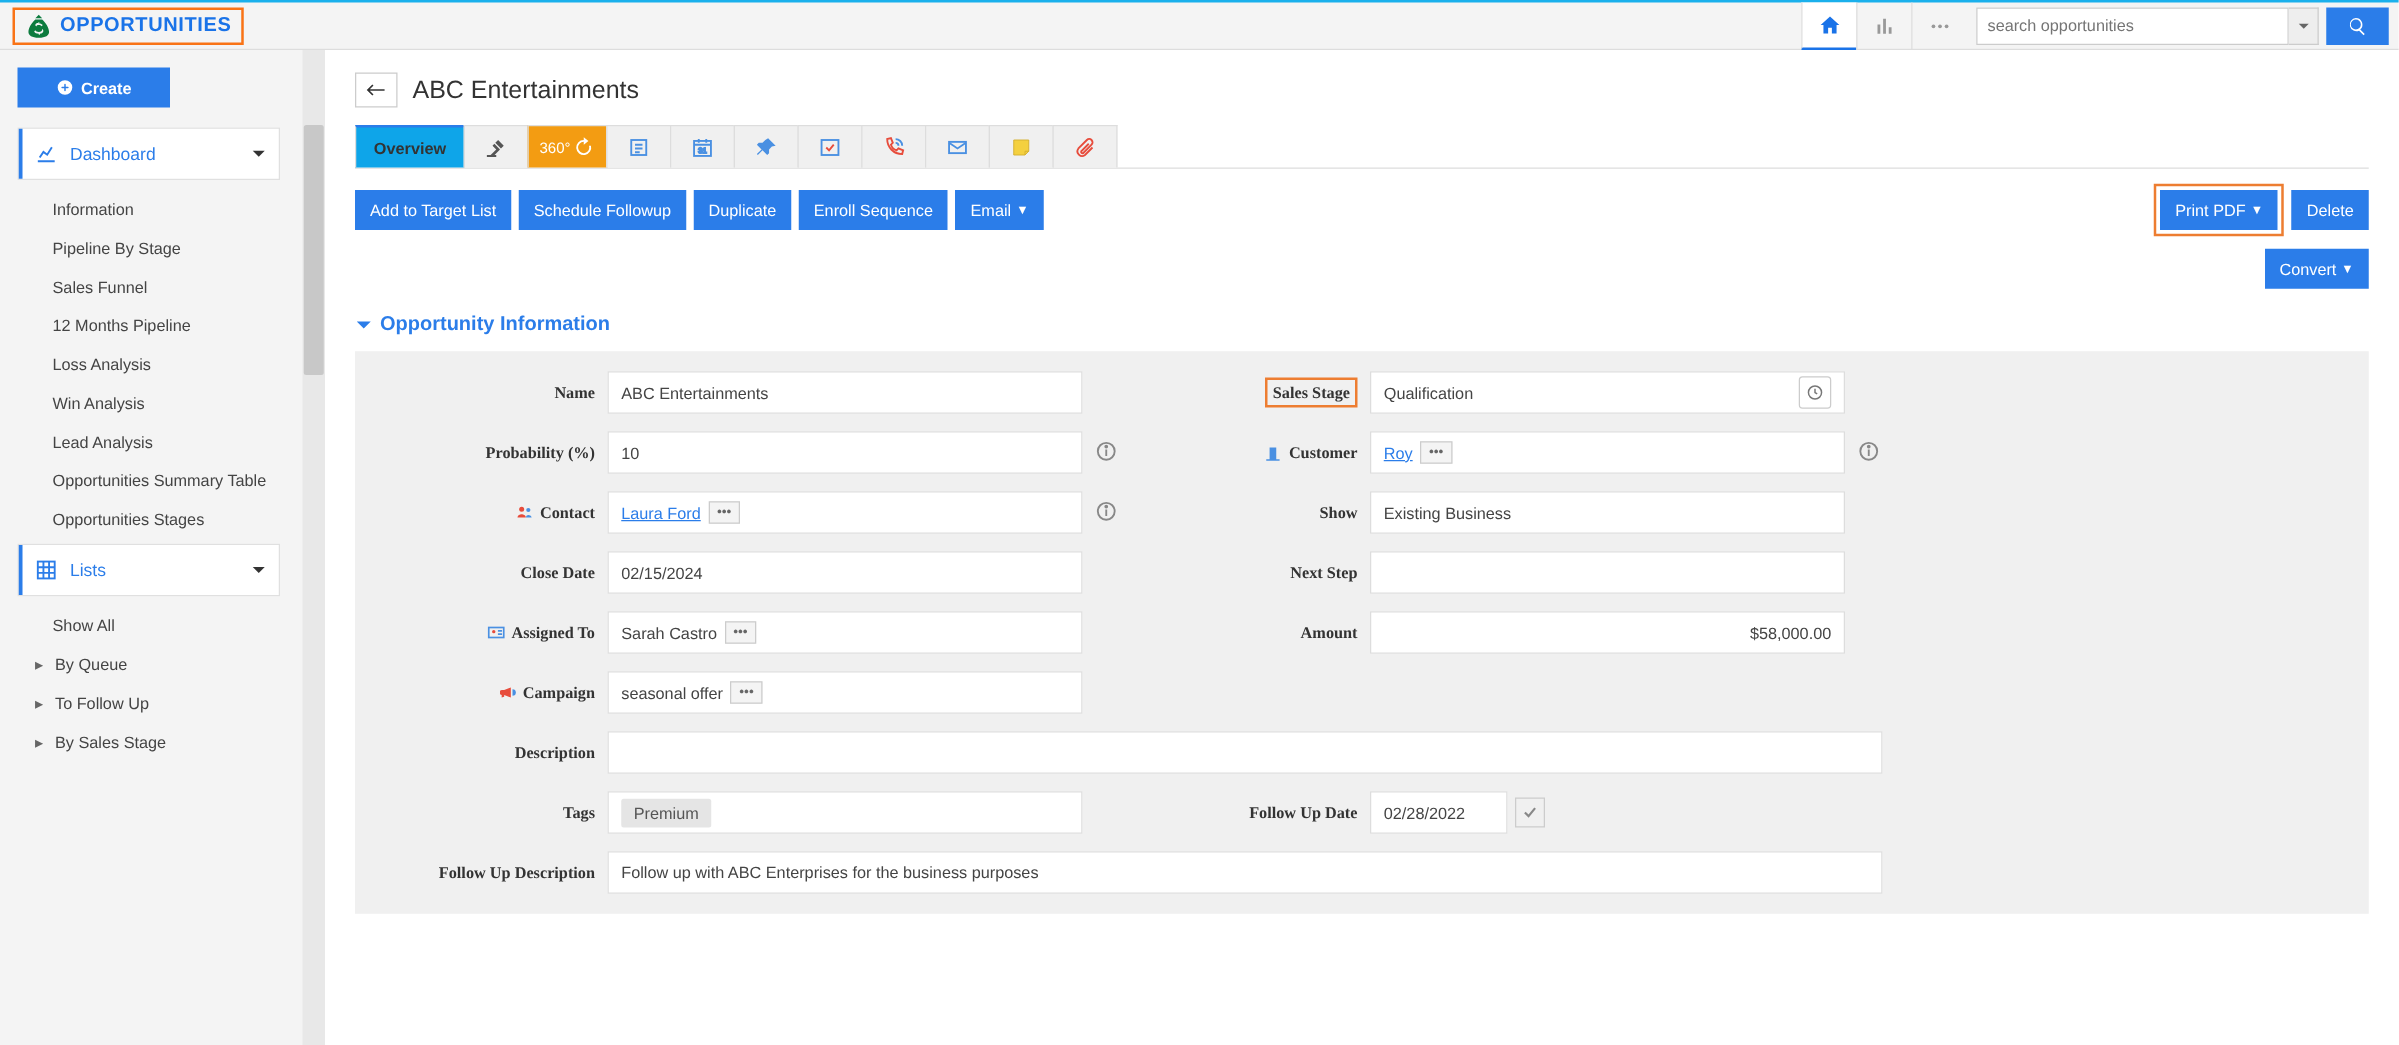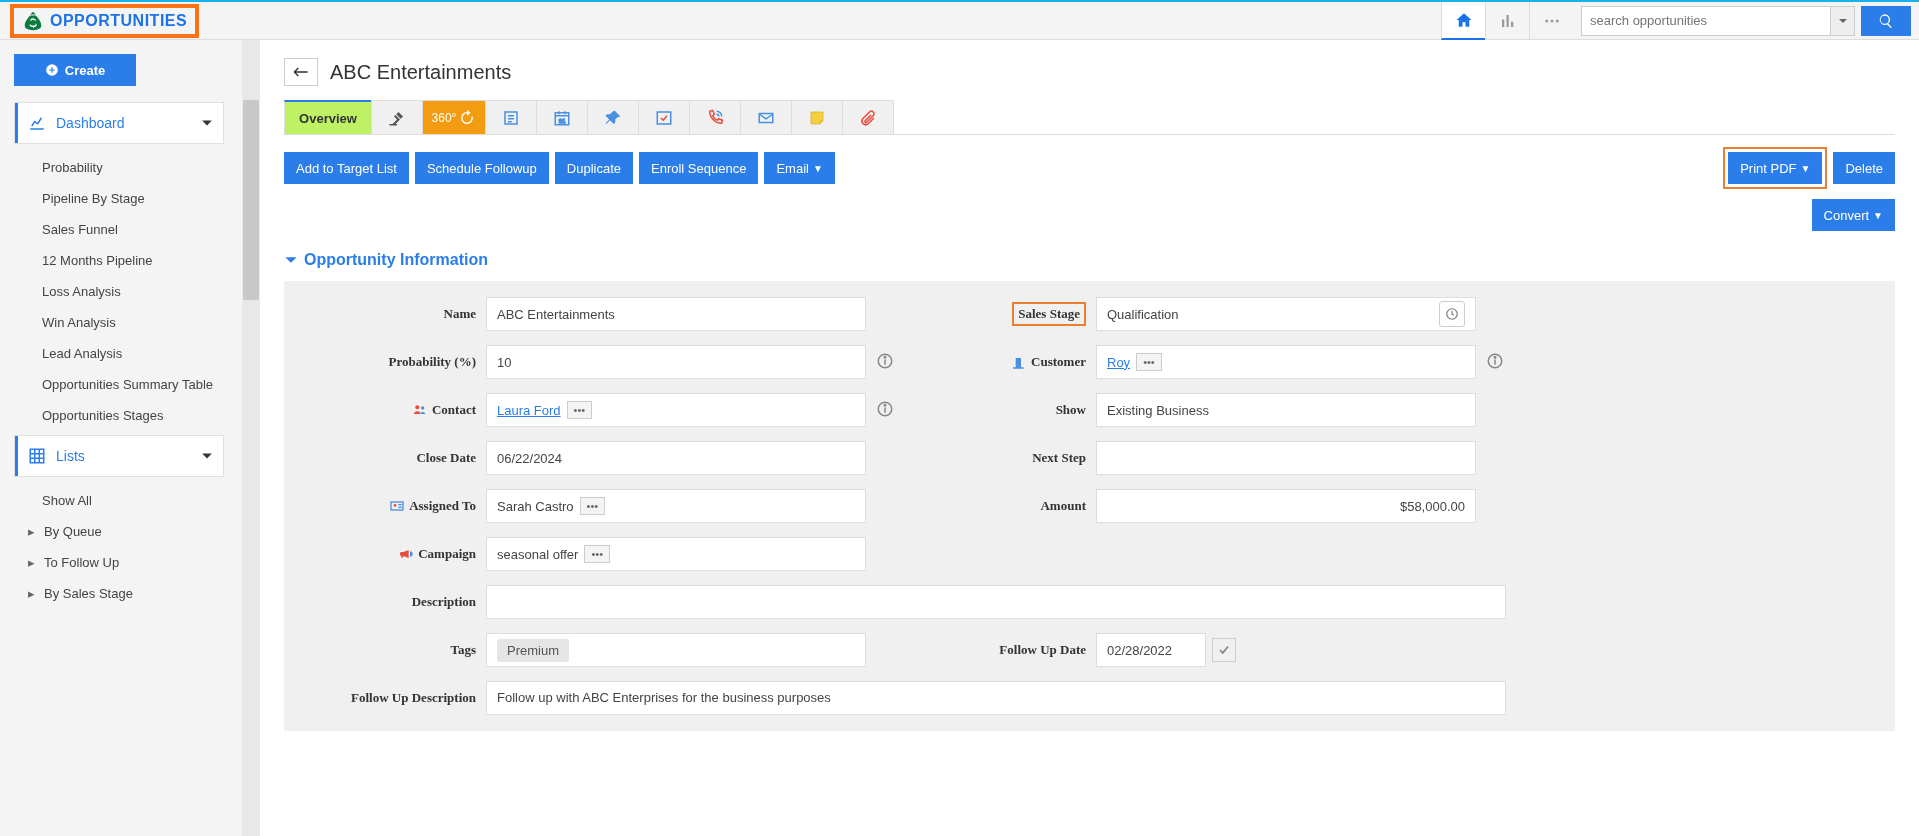--- a/index.html
+++ b/index.html
@@ -1,20 +1,20 @@
 <!DOCTYPE html>
 <html><head>
 <meta charset="utf-8">
 <style>
   * { box-sizing: border-box; margin: 0; padding: 0; }
   body { font-family: Arial, Helvetica, sans-serif; font-size: 13px; color: #333; background: #fff; overflow: hidden; }
   
   
   .top-header { height: 40px; background: #f4f4f4; border-top: 2px solid #1ab0ec; border-bottom: 1px solid #ddd; display: flex; align-items: center; justify-content: space-between; padding: 0 8px 0 0; }
-  .module-title-wrap { display: flex; align-items: center; border: 4px solid #f97316; padding: 2px 8px; margin-left: 10px; }
+  .module-title-wrap { display: flex; align-items: center; border: 2px solid #f97316; padding: 2px 8px; margin-left: 10px; }
   .money-bag-icon { width: 22px; height: 22px; fill: #0c7b3e; }
   .module-title { color: #1a73e8; font-weight: bold; font-size: 16px; letter-spacing: 0.5px; margin-left: 6px; }
   .header-right { display: flex; align-items: center; gap: 0; }
   .hdr-icon-btn { width: 44px; height: 38px; display: flex; align-items: center; justify-content: center; border-left: 1px solid #ddd; cursor: pointer; }
   .hdr-icon-btn.active { background: #fff; border-bottom: 2px solid #1a73e8; }
   .hdr-icon-btn svg { width: 18px; height: 18px; }
   .search-wrap { display: flex; margin-left: 8px; }
   .search-input { width: 250px; height: 30px; border: 1px solid #ccc; padding: 0 8px; font-size: 13px; color: #999; }
   .search-dd { width: 24px; height: 30px; border: 1px solid #ccc; border-left: none; background: #eee; display:flex; align-items:center; justify-content:center; cursor:pointer; }
   .search-btn { width: 50px; height: 30px; background: #2b7de9; border: none; margin-left: 6px; display:flex; align-items:center; justify-content:center; cursor:pointer; }
@@ -38,21 +38,21 @@
   .side-item .expand { width: 10px; display:inline-block; color: #666; }
   
   .main { flex: 1; background: #fff; overflow-y: auto; padding: 18px 24px 40px 24px; position: relative; }
   
   .rec-header { display: flex; align-items: center; gap: 12px; margin-bottom: 14px; }
   .back-btn { width: 34px; height: 28px; border: 1px solid #ccc; background: #fff; display:flex; align-items:center; justify-content:center; cursor:pointer; }
   .rec-title { font-size: 20px; color: #333; }
   
   .tab-row { display: flex; border-bottom: 1px solid #ddd; }
   .tab { width: 52px; height: 34px; border: 1px solid #ddd; border-bottom: none; background: #f0f0f0; margin-right: -1px; display:flex; align-items:center; justify-content:center; cursor:pointer; }
-  .tab.active { background: #bef264; border-top: 2px solid #2b7de9; }
+  .tab.active { background: #0ea5e9; border-top: 2px solid #2b7de9; }
   .tab.text { width: 88px; font-size: 13px; color: #333; font-weight: bold; }
   .tab.orange { background: #f39c12; color: #fff; font-size: 12px; width: 64px; }
   .tab svg { width: 18px; height: 18px; }
   
   .action-row { display: flex; gap: 6px; margin-top: 12px; align-items: center; }
   .act-btn { height: 32px; padding: 0 12px; background: #2b7de9; color: #fff; border: none; font-size: 13px; cursor:pointer; display:flex; align-items:center; gap:4px; }
   .act-btn .caret { font-size: 10px; }
   .act-right { margin-left: auto; display: flex; gap: 6px; align-items: center; }
   .print-wrap { border: 2px solid #ed7d31; padding: 3px; }
   
@@ -144,21 +144,21 @@
               <path d="M3 20h18M5 16l4-6 4 3 5-8"></path>
             </svg>
           <span>Dashboard</span>
           <svg class="chev" width="12" height="12" viewBox="0 0 10 10" fill="#333">
               <path d="M1 3l4 4 4-4z"></path>
             </svg>
         </div>
       </div>
       <div class="side-items">
         <div class="side-item">
-            <span>Probability</span>
+            <span>Information</span>
           </div>
         <div class="side-item">
             <span>Pipeline By Stage</span>
           </div>
         <div class="side-item">
             <span>Sales Funnel</span>
           </div>
         <div class="side-item">
             <span>12 Months Pipeline</span>
           </div>
@@ -402,21 +402,21 @@
               <circle cx="12" cy="7" r="1" fill="#888"></circle>
             </svg></div>
         <div class="f-label">Show</div>
         <div class="f-value">
             <span>Existing Business</span>
           </div>
         <div></div>
 
         <div class="f-label">Close Date</div>
         <div class="f-value">
-            <span>06/22/2024</span>
+            <span>02/15/2024</span>
           </div>
         <div></div>
         <div class="f-label">Next Step</div>
         <div class="f-value">
             <span></span>
           </div>
         <div></div>
 
         <div class="f-label">
           <svg viewBox="0 0 24 24" fill="none" stroke="#4a90e2" stroke-width="2">

